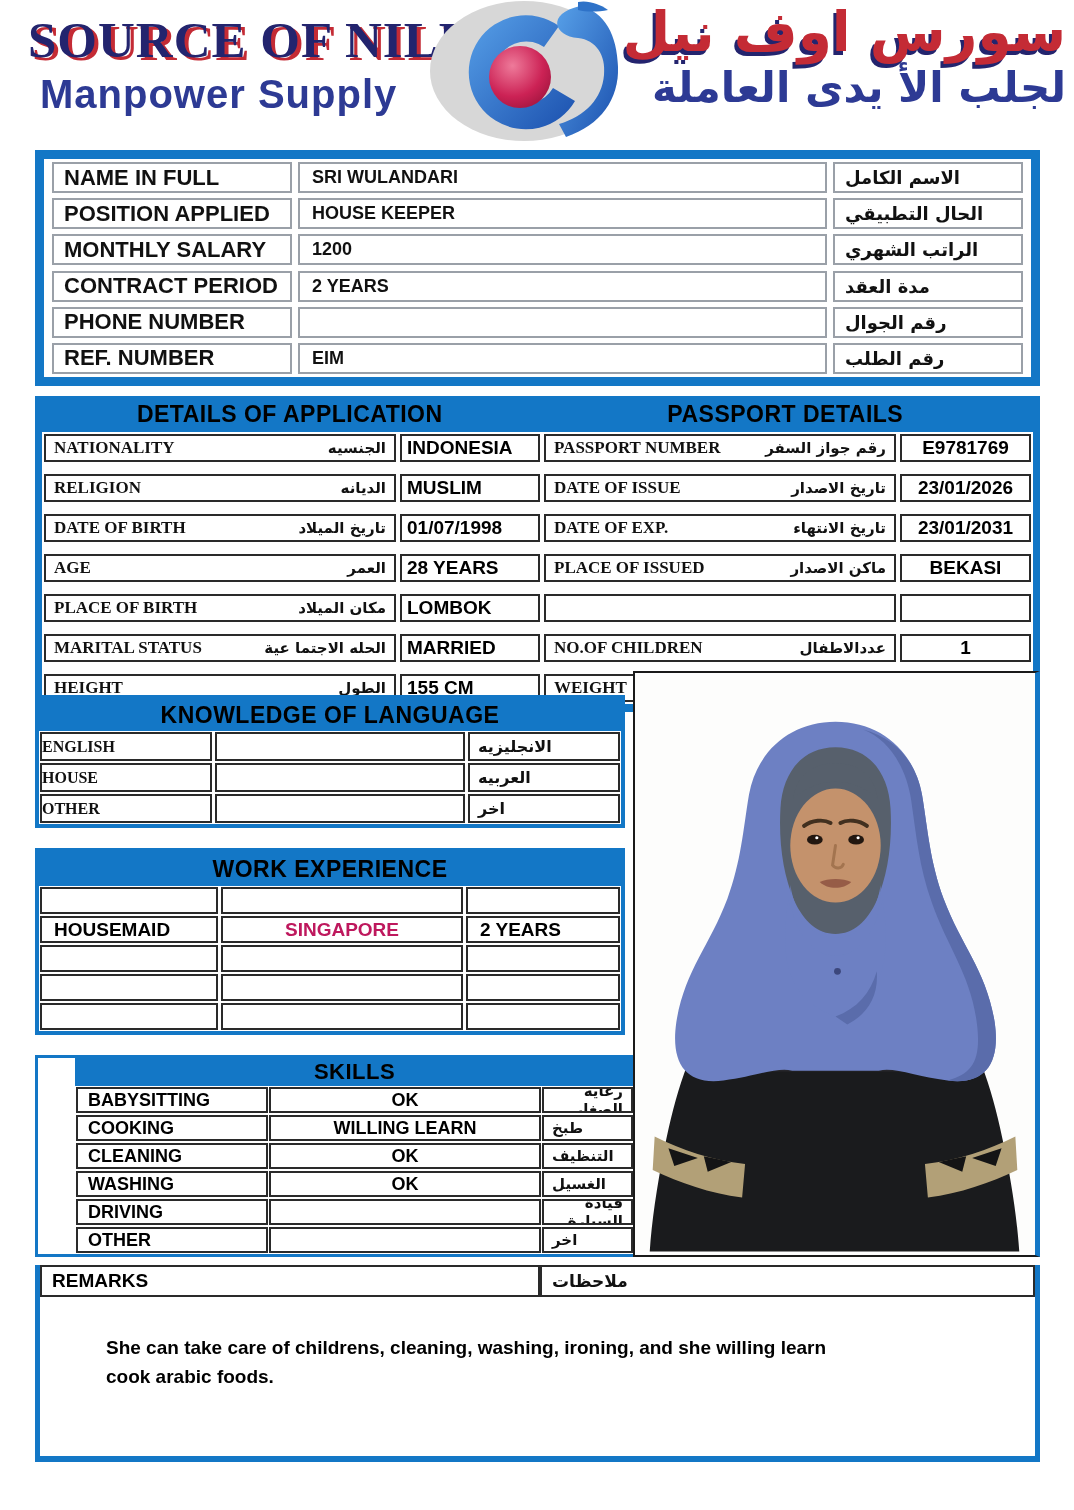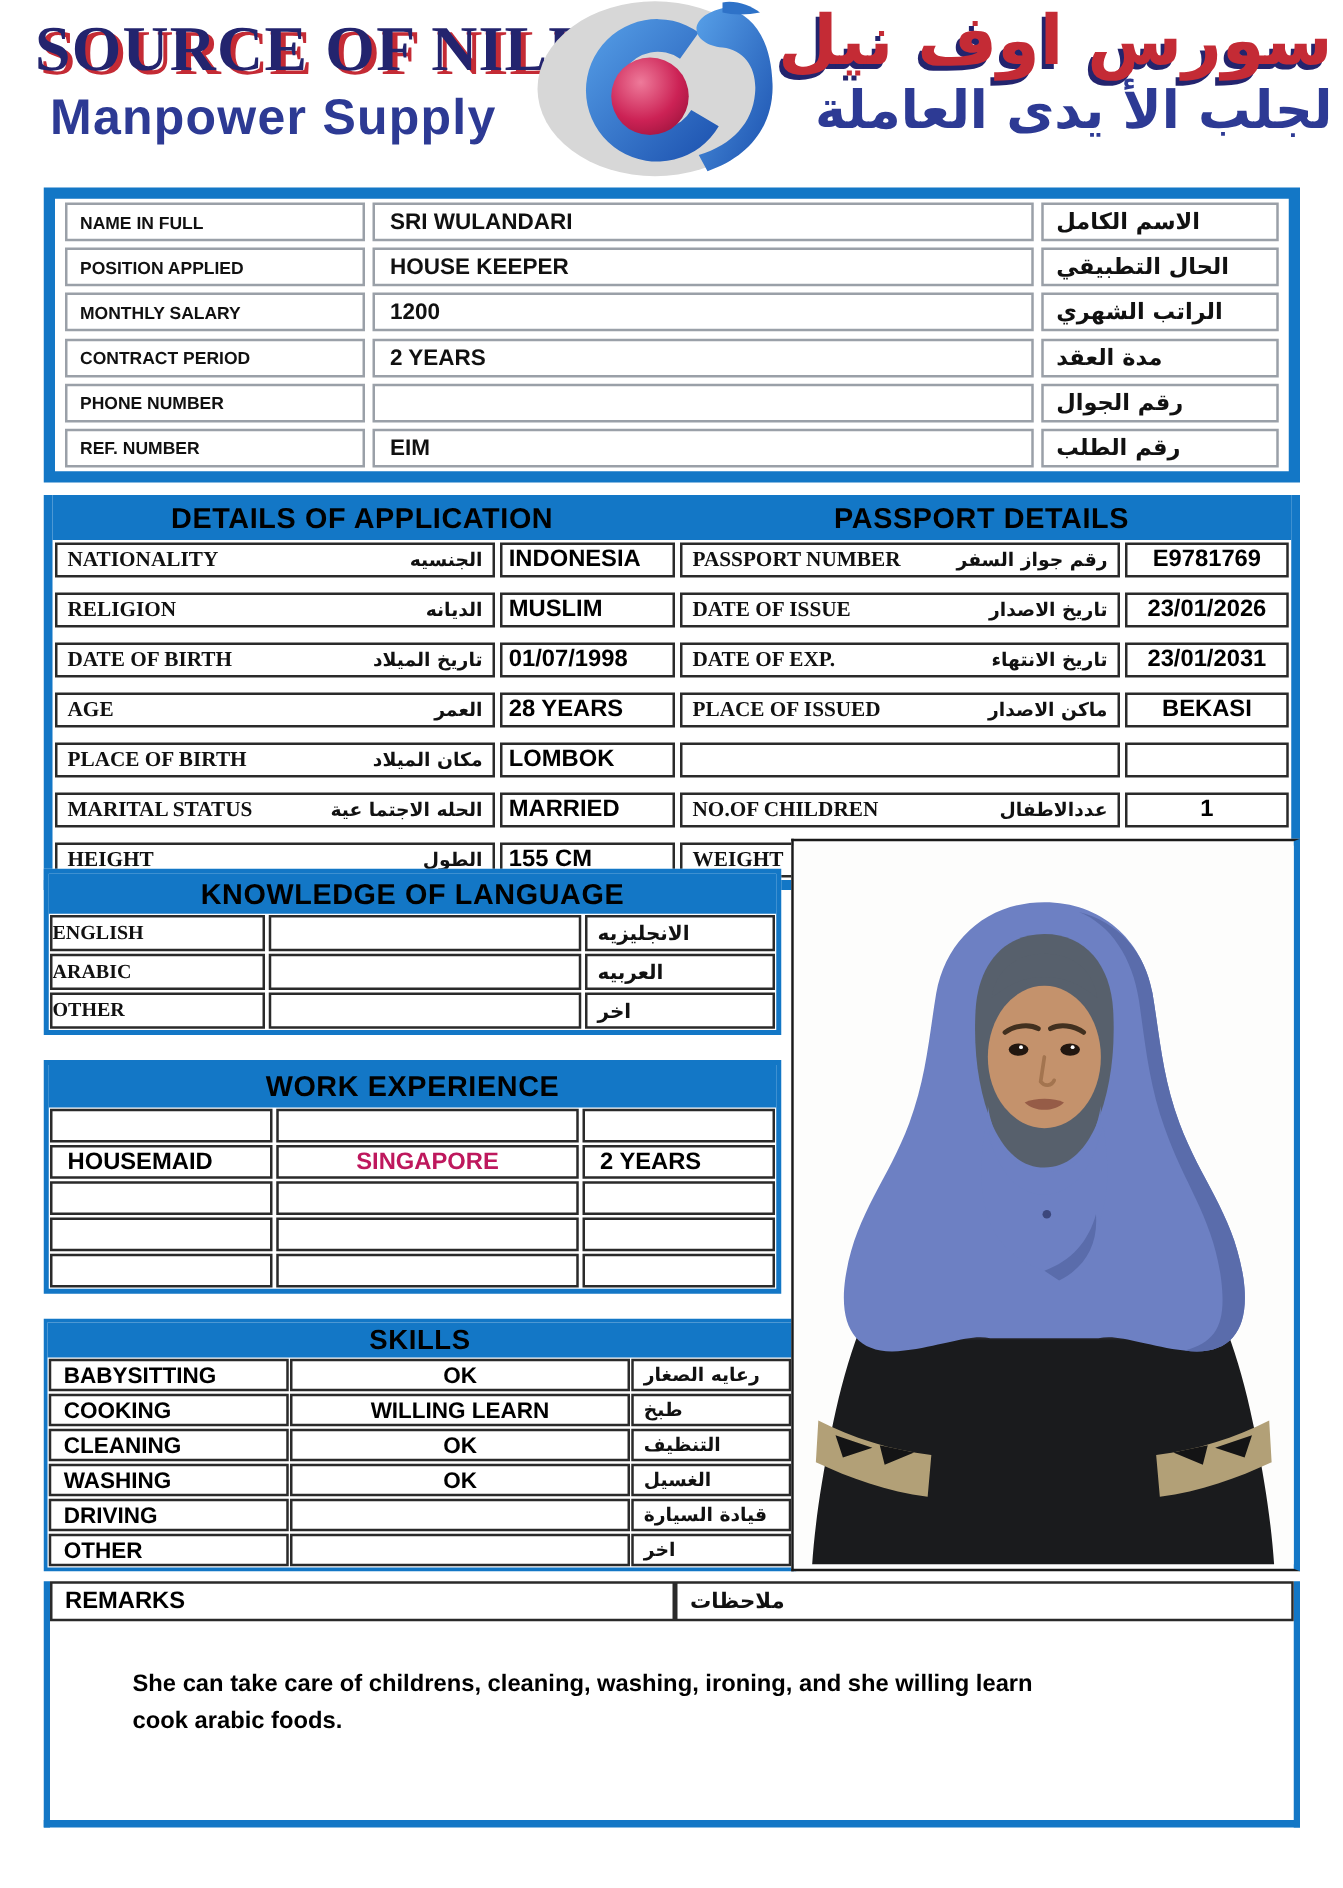--- a/index.html
+++ b/index.html
@@ -37,21 +37,21 @@
   .cell{background:#fff;border:2px solid var(--cell-border);display:flex;align-items:center;box-sizing:border-box;overflow:hidden;}
   .dcell{background:#fff;border:2px solid var(--dark-border);display:flex;align-items:center;box-sizing:border-box;overflow:hidden;}
   .ar{direction:rtl;font-family:"DejaVu Sans",sans-serif;font-weight:bold;}
   
   .info-table{
     position:absolute;left:35px;top:150px;width:1005px;height:236px;box-sizing:border-box;
     border:9px solid var(--blue);background:#fff;padding:3px 8px;
     display:flex;flex-direction:column;justify-content:space-between;
   }
   .info-row{display:grid;grid-template-columns:240px 1fr 190px;gap:6px;height:31px;}
-  .info-row .label{font-weight:bold;font-size:14px;padding:0 10px;color:#111;}
+  .info-row .label{font-weight:bold;font-size:22px;padding:0 10px;color:#111;}
   .info-row .value{font-weight:bold;font-size:18px;padding:0 12px;color:#111;}
   .info-row .arlbl{justify-content:flex-end;font-size:18px;padding:0 10px;color:#111;}
   
   .details{
     position:absolute;left:35px;top:396px;width:1005px;box-sizing:border-box;background:#fff;
     border-left:7px solid var(--blue);border-right:7px solid var(--blue);border-bottom:8px solid var(--blue);
   }
   .details-header{background:var(--blue);height:36px;display:flex;align-items:center;}
   .details-header span{width:50%;text-align:center;font-weight:bold;font-size:23px;color:#000;letter-spacing:.5px;}
   .details-body{display:flex;flex-direction:column;gap:12px;padding:2px 2px;}
@@ -70,21 +70,21 @@
   .lang .panel-header{height:32px;font-size:23px;}
   .lang-row{display:grid;grid-template-columns:172px 250px 1fr;gap:3px;height:29px;}
   .lang-row .slabel{font-family:"Liberation Serif",serif;font-weight:bold;font-size:16px;padding:0 0;color:#111;}
   .lang-row .arlbl{justify-content:flex-end;font-size:16px;padding:0 8px;color:#111;}
   .exp{left:35px;top:848px;width:590px;}
   .exp .panel-header{height:34px;font-size:23px;}
   .exp-row{display:grid;grid-template-columns:178px 242px 1fr;gap:3px;height:27px;}
   .exp-row .pos{font-weight:bold;font-size:19px;padding:0 12px;color:#000;}
   .exp-row .ctry{font-weight:bold;font-size:19px;justify-content:center;color:#be185d;}
   .exp-row .dur{font-weight:bold;font-size:19px;padding:0 12px;color:#000;}
-  .skills{left:35px;top:1055px;width:602px;border-width:3px;}
+  .skills{left:35px;top:1055px;width:602px;border-width:3px;padding-left:37px;}
   .skills .panel-header{height:28px;font-size:22px;}
   .skills-row{display:grid;grid-template-columns:192px 272px 1fr;gap:1px;height:26px;}
   .skills-row .slabel{font-weight:bold;font-size:18px;padding:0 10px;color:#000;}
   .skills-row .sval{font-weight:bold;font-size:18px;justify-content:center;color:#000;}
   .skills-row .arlbl{justify-content:flex-end;font-size:15px;padding:0 8px;color:#111;}
   
   .photo{
     position:absolute;left:633px;top:671px;width:407px;height:586px;box-sizing:border-box;
     border:2px solid #1a1a1a;border-right:5px solid var(--blue);background:#fdfdfd;
   }
@@ -280,21 +280,21 @@
     <div class="panel-header">KNOWLEDGE OF LANGUAGE</div>
     <div class="panel-body">
 
         <div class="lang-row">
           <div class="dcell slabel">ENGLISH</div>
           <div class="dcell"></div>
           <div class="dcell arlbl ar">الانجليزيه</div>
         </div>
 
         <div class="lang-row">
-          <div class="dcell slabel">ARABIC</div>
+          <div class="dcell slabel">HOUSE</div>
           <div class="dcell"></div>
           <div class="dcell arlbl ar">العربيه</div>
         </div>
 
         <div class="lang-row">
           <div class="dcell slabel">OTHER</div>
           <div class="dcell"></div>
           <div class="dcell arlbl ar">اخر</div>
         </div>
       </div>

